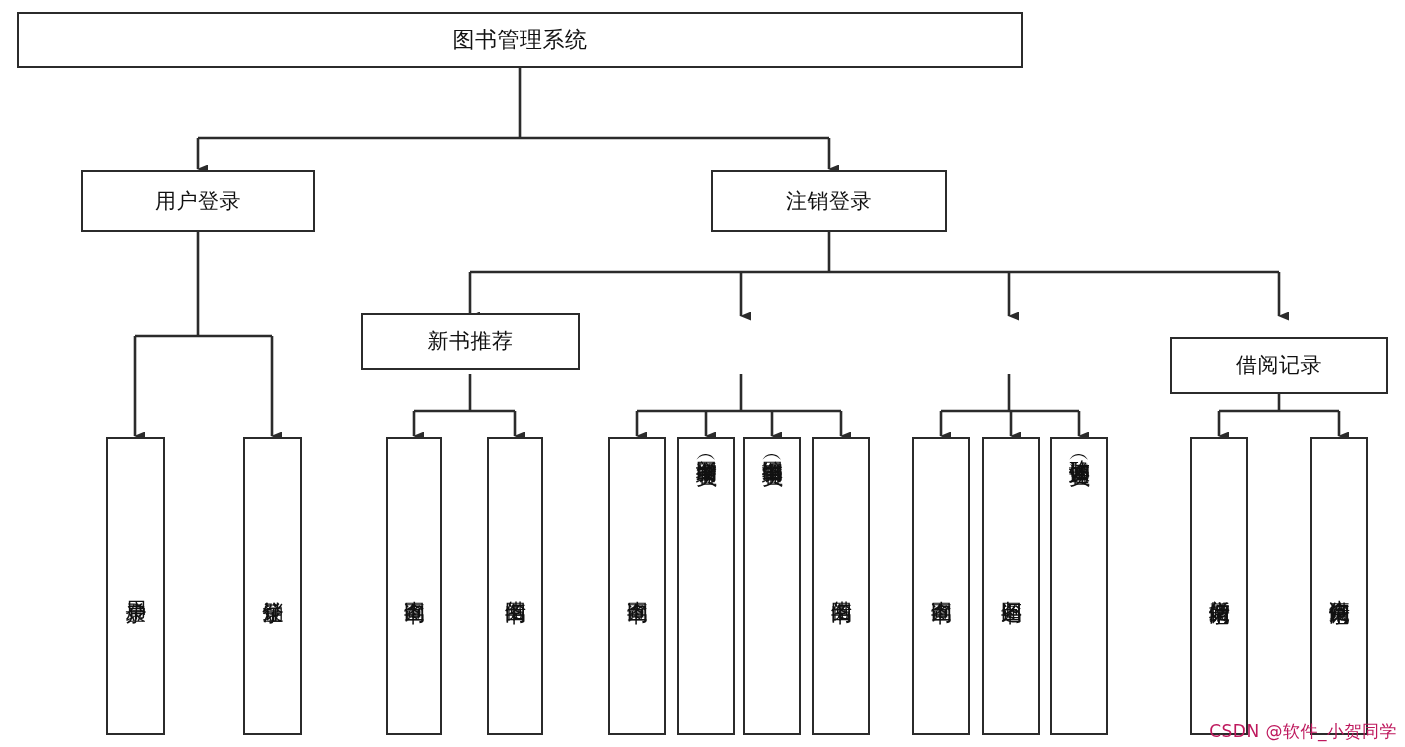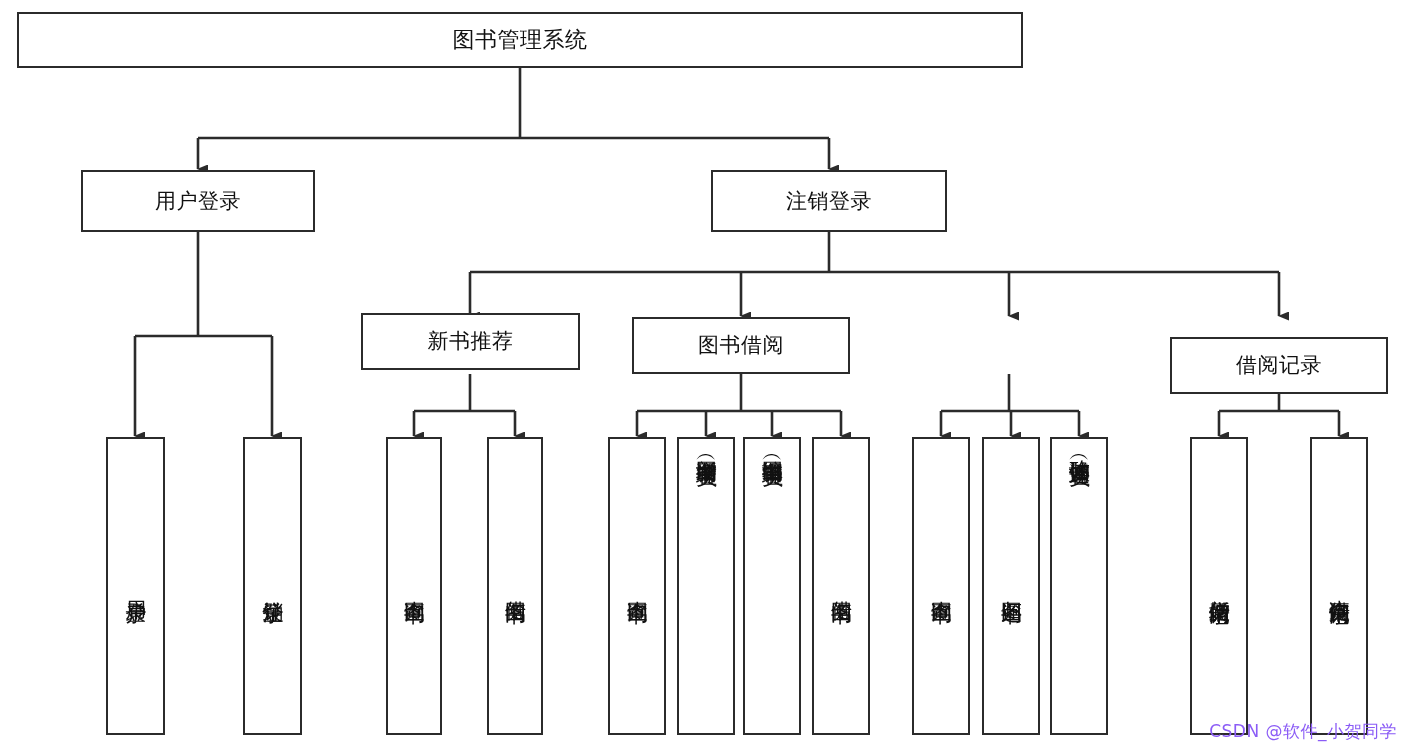--- a/index.html
+++ b/index.html
@@ -60,21 +60,21 @@
   }
   .node.leaf.leaf-short {
     align-items: center;
     padding-top: 0;
   }
   .watermark {
     position: absolute;
     right: 8px;
     bottom: 4px;
     font-size: 17px;
-    color: #8b5cf6;
+    color: #be185d;
     white-space: nowrap;
     letter-spacing: 0.5px;
   }
 </style>
 </head>
 <body>
 
 <div id="canvas">
 
   <svg class="connectors" viewBox="0 0 1405 747" xmlns="http://www.w3.org/2000/svg">
@@ -127,23 +127,20 @@
   <div class="node" style="left: 81px; top: 170px; width: 234px; height: 62px;">
     <span class="label">用户登录</span>
   </div>
   <div class="node" style="left: 711px; top: 170px; width: 236px; height: 62px;">
     <span class="label">注销登录</span>
   </div>
 
   <div class="node" style="left: 361px; top: 313px; width: 219px; height: 57px;">
     <span class="label">新书推荐</span>
   </div>
-  <div class="node" style="left: 632px; top: 317px; width: 218px; height: 57px;">
-    <span class="label">图书借阅</span>
-  </div>
   <div class="node" style="left: 1170px; top: 317px; width: 218px; height: 57px; margin-top: 20px;">
     <span class="label">借阅记录</span>
   </div>
 
   <div id="leaf-container">
       <div class="node leaf leaf-short" style="left: 106px; top: 437px; width: 59px; height: 298px;">
         <span class="label">用户登录</span>
       </div>
       <div class="node leaf leaf-short" style="left: 243px; top: 437px; width: 59px; height: 298px;">
         <span class="label">注销登录</span>

